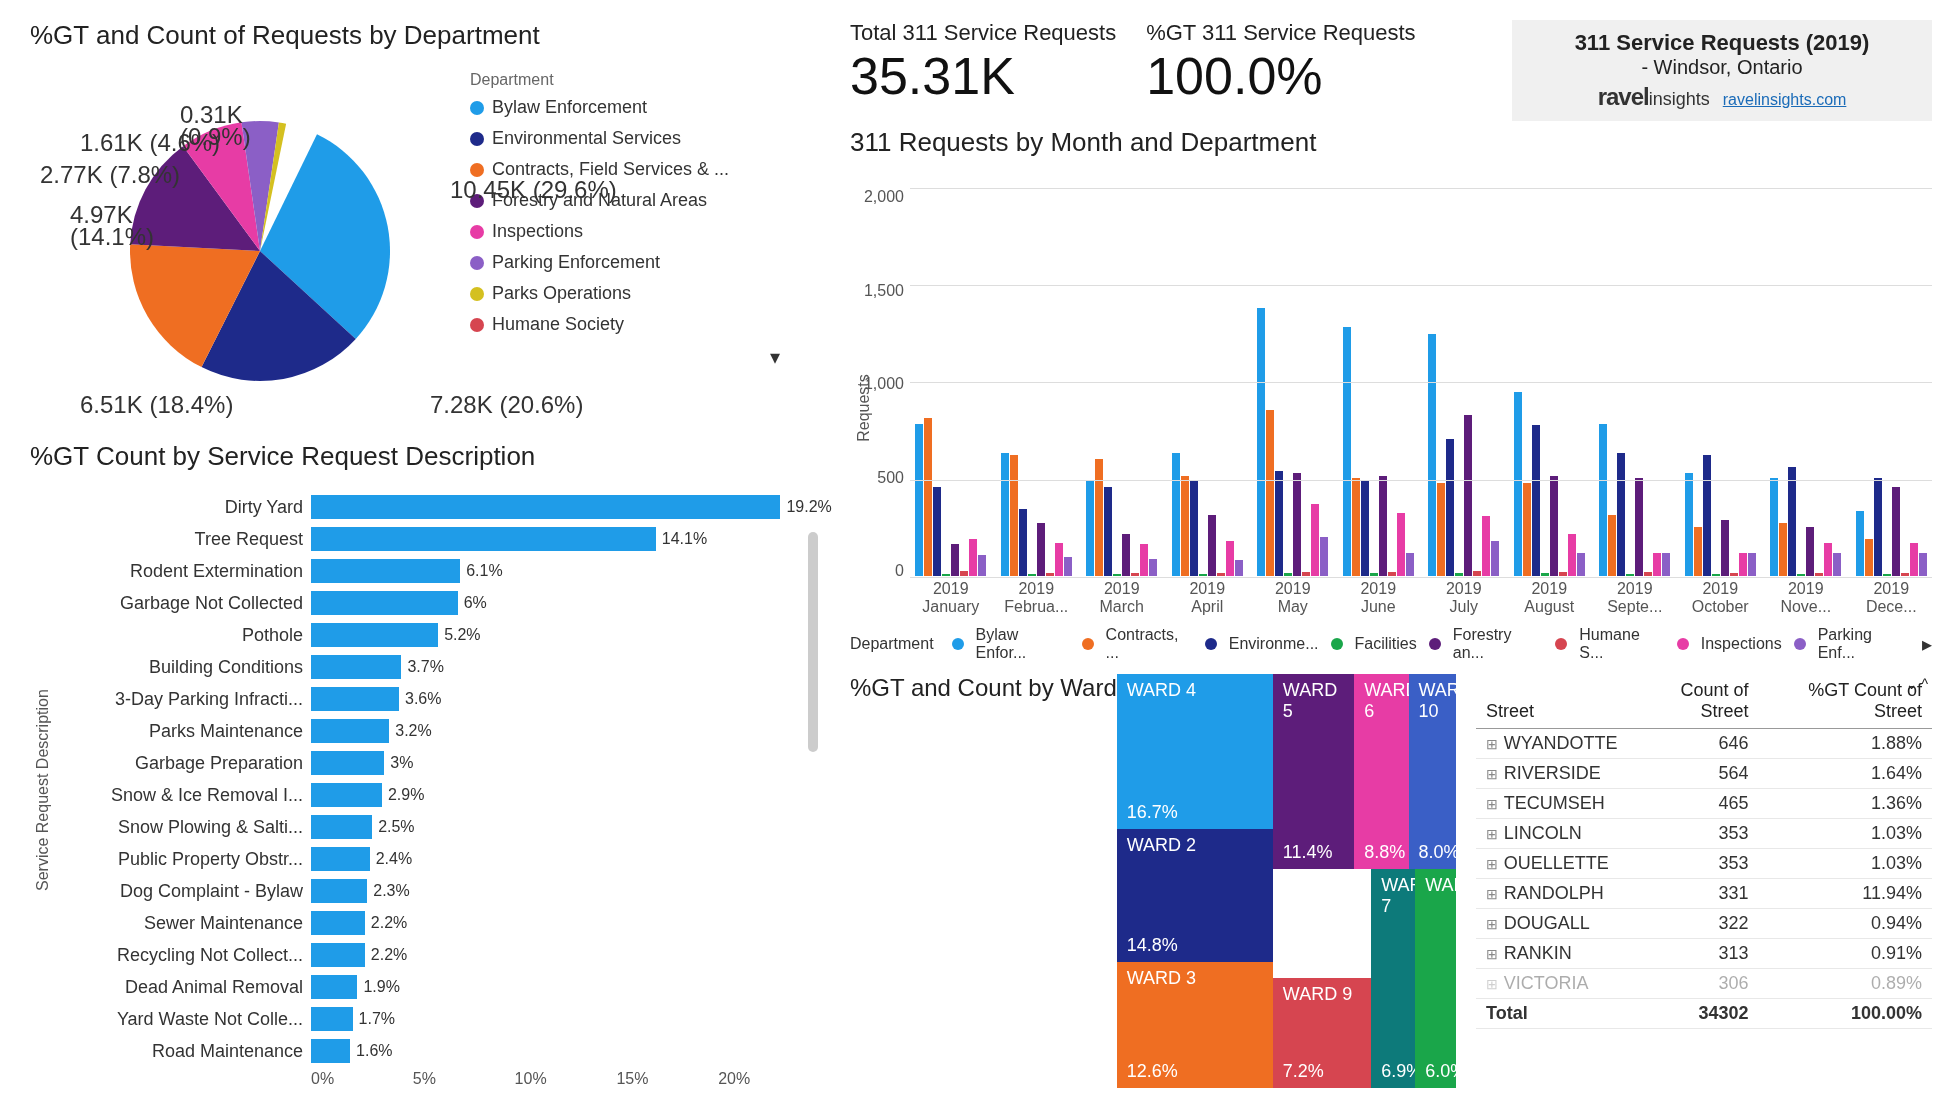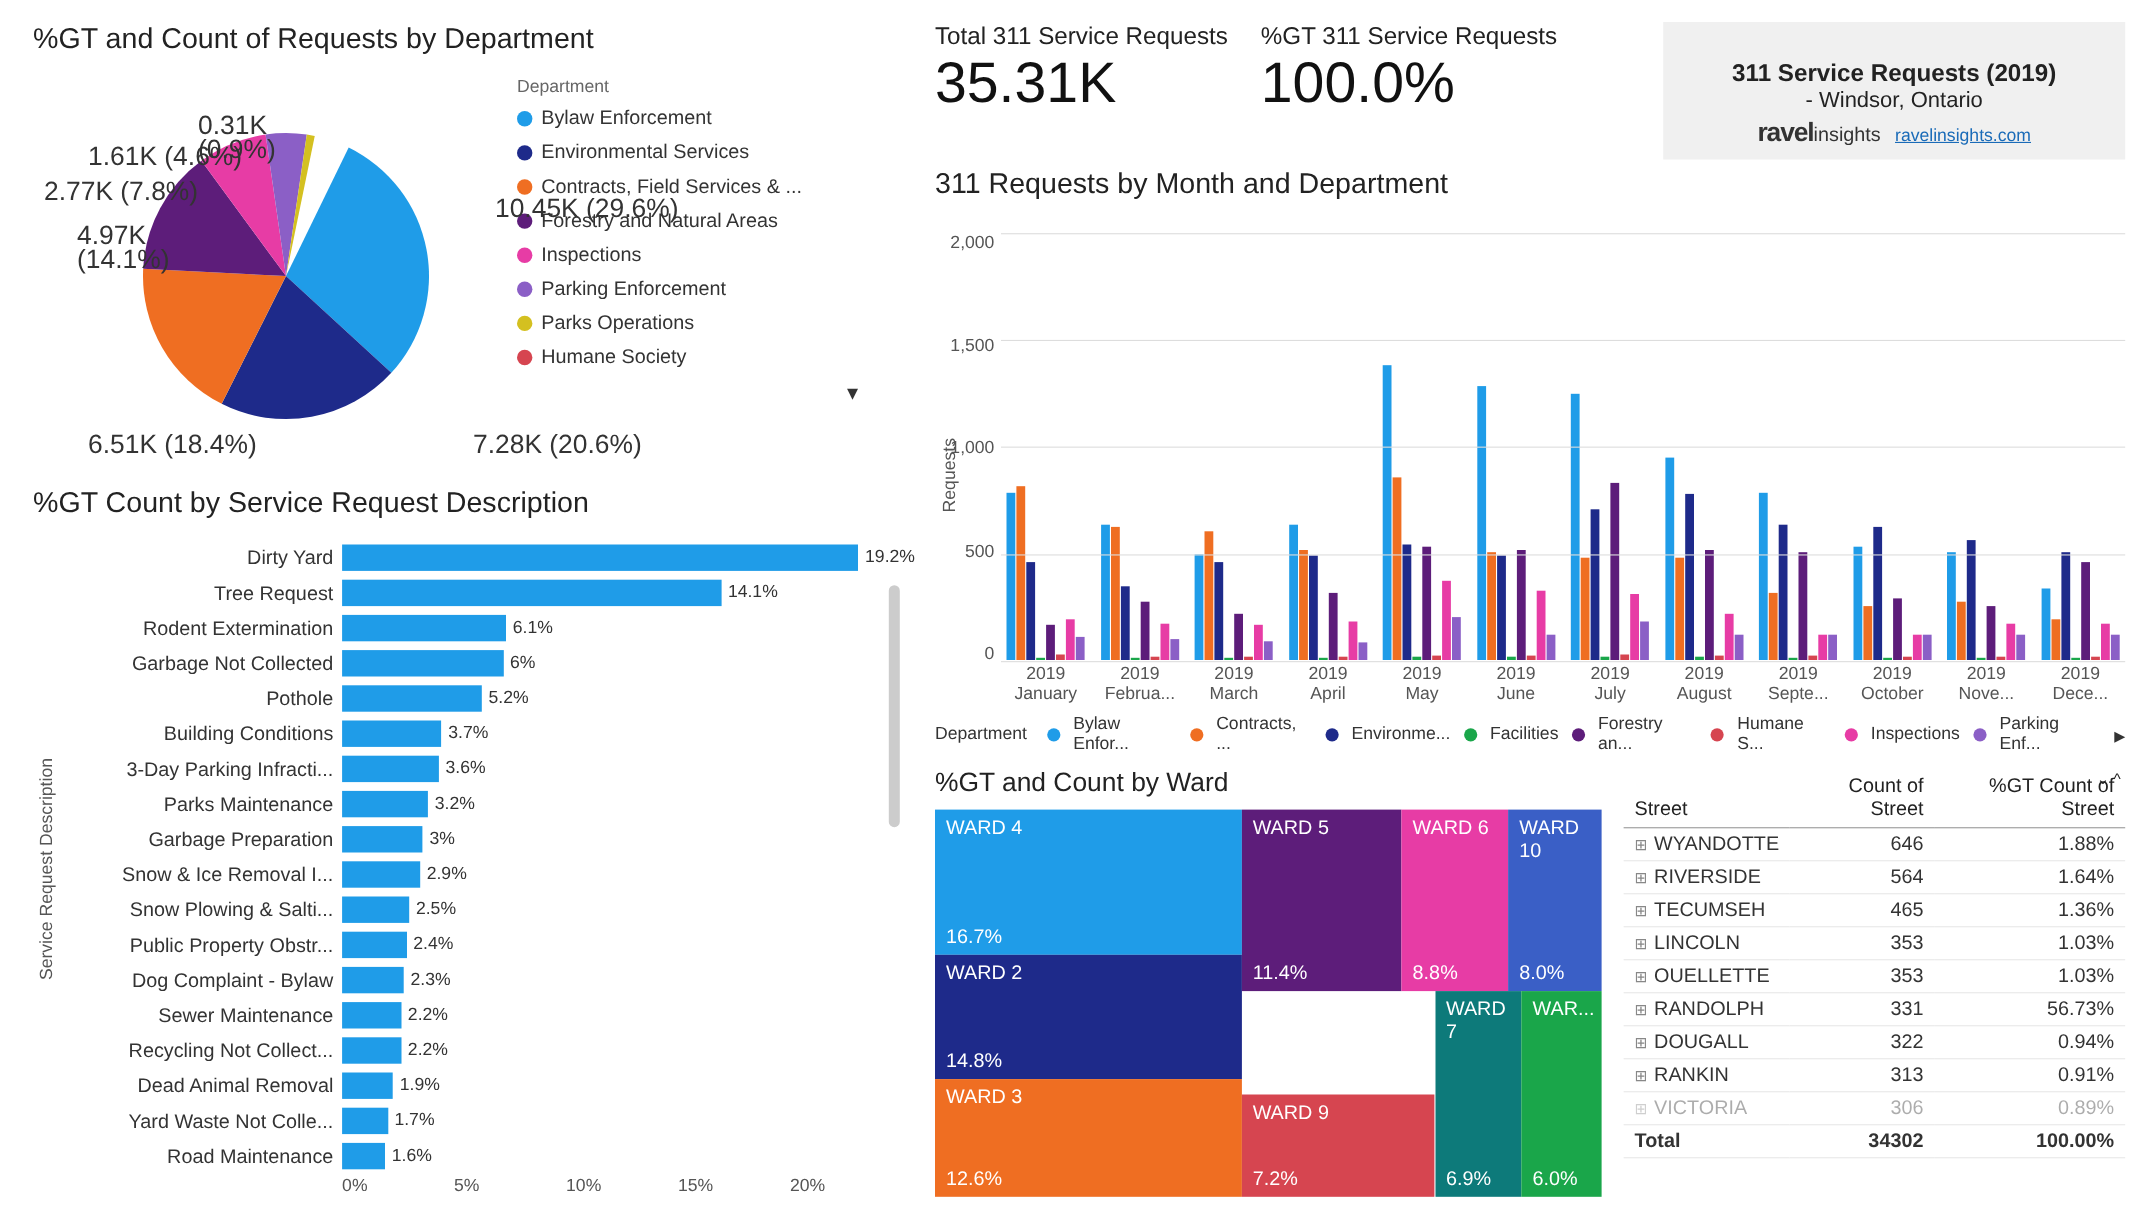--- a/index.html
+++ b/index.html
@@ -30,42 +30,42 @@
   .hbar-val { position: absolute; top: 0; font-size: 16px; color: #333; line-height: 24px; padding-left: 6px; }
   .hbar-axis { display: flex; margin-left: 255px; font-size: 16px; color: #555; padding-top: 4px; }
   .hbar-tick { flex: 1; }
   .scroll-track { position: absolute; right: 2px; top: 40px; width: 10px; height: 220px; background: #ccc; border-radius: 5px; }
   
   .top-row { display: flex; gap: 30px; align-items: flex-start; }
   .kpi { text-align: left; }
   .kpi-label { font-size: 22px; color: #222; }
   .kpi-val { font-size: 52px; font-weight: 400; color: #111; }
   .title-box { margin-left: auto; background: #f0f0f0; padding: 10px 30px; text-align: center; width: 420px; }
-  .title-main { font-size: 22px; font-weight: 600; color: #222; margin-top: 24px; }
+  .title-main { font-size: 22px; font-weight: 600; color: #222; }
   .title-sub { font-size: 20px; color: #222; }
   .ravel { font-size: 18px; color: #333; margin-top: 4px; }
   .ravel b { font-size: 24px; font-weight: 700; letter-spacing: -1px; }
   .ravel a { color: #1a6bb8; text-decoration: underline; margin-left: 8px; font-size: 16px; }
   
   .col-section { margin-top: 10px; height: 490px; display: flex; flex-direction: column; }
   .col-body { flex: 1; display: flex; }
   .col-yaxis { display: flex; flex-direction: column; justify-content: space-between; align-items: flex-end; font-size: 16px; color: #555; padding: 10px 6px 40px 0; width: 60px; position: relative; }
   .col-ylab { position: absolute; left: -20px; top: 50%; transform: rotate(-90deg); transform-origin: center; font-size: 16px; color: #555; }
   .col-plot { flex: 1; display: flex; gap: 4px; padding-bottom: 0; position: relative; }
   .col-grid { position: absolute; left: 0; right: 0; border-top: 1px solid #ddd; }
   .col-group { flex: 1; display: flex; flex-direction: column; }
   .col-bars { flex: 1; display: flex; align-items: flex-end; gap: 1px; justify-content: center; padding: 0 2px; }
   .col-bar { width: 8px; }
   .col-xlab { text-align: center; font-size: 16px; color: #555; padding-top: 4px; height: 44px; }
   .col-legend { display: flex; gap: 12px; align-items: center; font-size: 16px; color: #333; flex-wrap: nowrap; padding: 6px 0; }
   .col-legend .legend-dot { width: 12px; height: 12px; }
   .legend-arrow { margin-left: auto; font-size: 20px; }
   
   .bottom-row { display: flex; gap: 20px; flex: 1; margin-top: 6px; }
-  .treemap-section { width: 606px; display: flex; flex-direction: column; }
+  .treemap-section { width: 606px; display: flex; flex-direction: row; }
   .treemap { flex: 1; position: relative; }
   .tm-cell { position: absolute; color: #fff; font-size: 18px; padding: 6px 10px; overflow: hidden; }
   .tm-name { font-weight: 400; }
   .tm-pct { position: absolute; bottom: 6px; left: 10px; }
   .table-section { flex: 1; display: flex; flex-direction: column; }
   .tbl { width: 100%; border-collapse: collapse; font-size: 18px; }
   .tbl th { text-align: left; font-weight: 400; color: #222; padding: 6px 10px; border-bottom: 1px solid #999; vertical-align: bottom; }
   .tbl th.r { text-align: right; }
   .tbl td { padding: 4px 10px; border-bottom: 1px solid #e8e8e8; }
   .tbl td.r { text-align: right; }
@@ -577,21 +577,21 @@
                 <td class="r">1.03%</td>
               </tr>
               <tr>
                 <td><span class="expand">⊞</span>OUELLETTE</td>
                 <td class="r">353</td>
                 <td class="r">1.03%</td>
               </tr>
               <tr>
                 <td><span class="expand">⊞</span>RANDOLPH</td>
                 <td class="r">331</td>
-                <td class="r">56.73%</td>
+                <td class="r">11.94%</td>
               </tr>
               <tr>
                 <td><span class="expand">⊞</span>DOUGALL</td>
                 <td class="r">322</td>
                 <td class="r">0.94%</td>
               </tr>
               <tr>
                 <td><span class="expand">⊞</span>RANKIN</td>
                 <td class="r">313</td>
                 <td class="r">0.91%</td>

